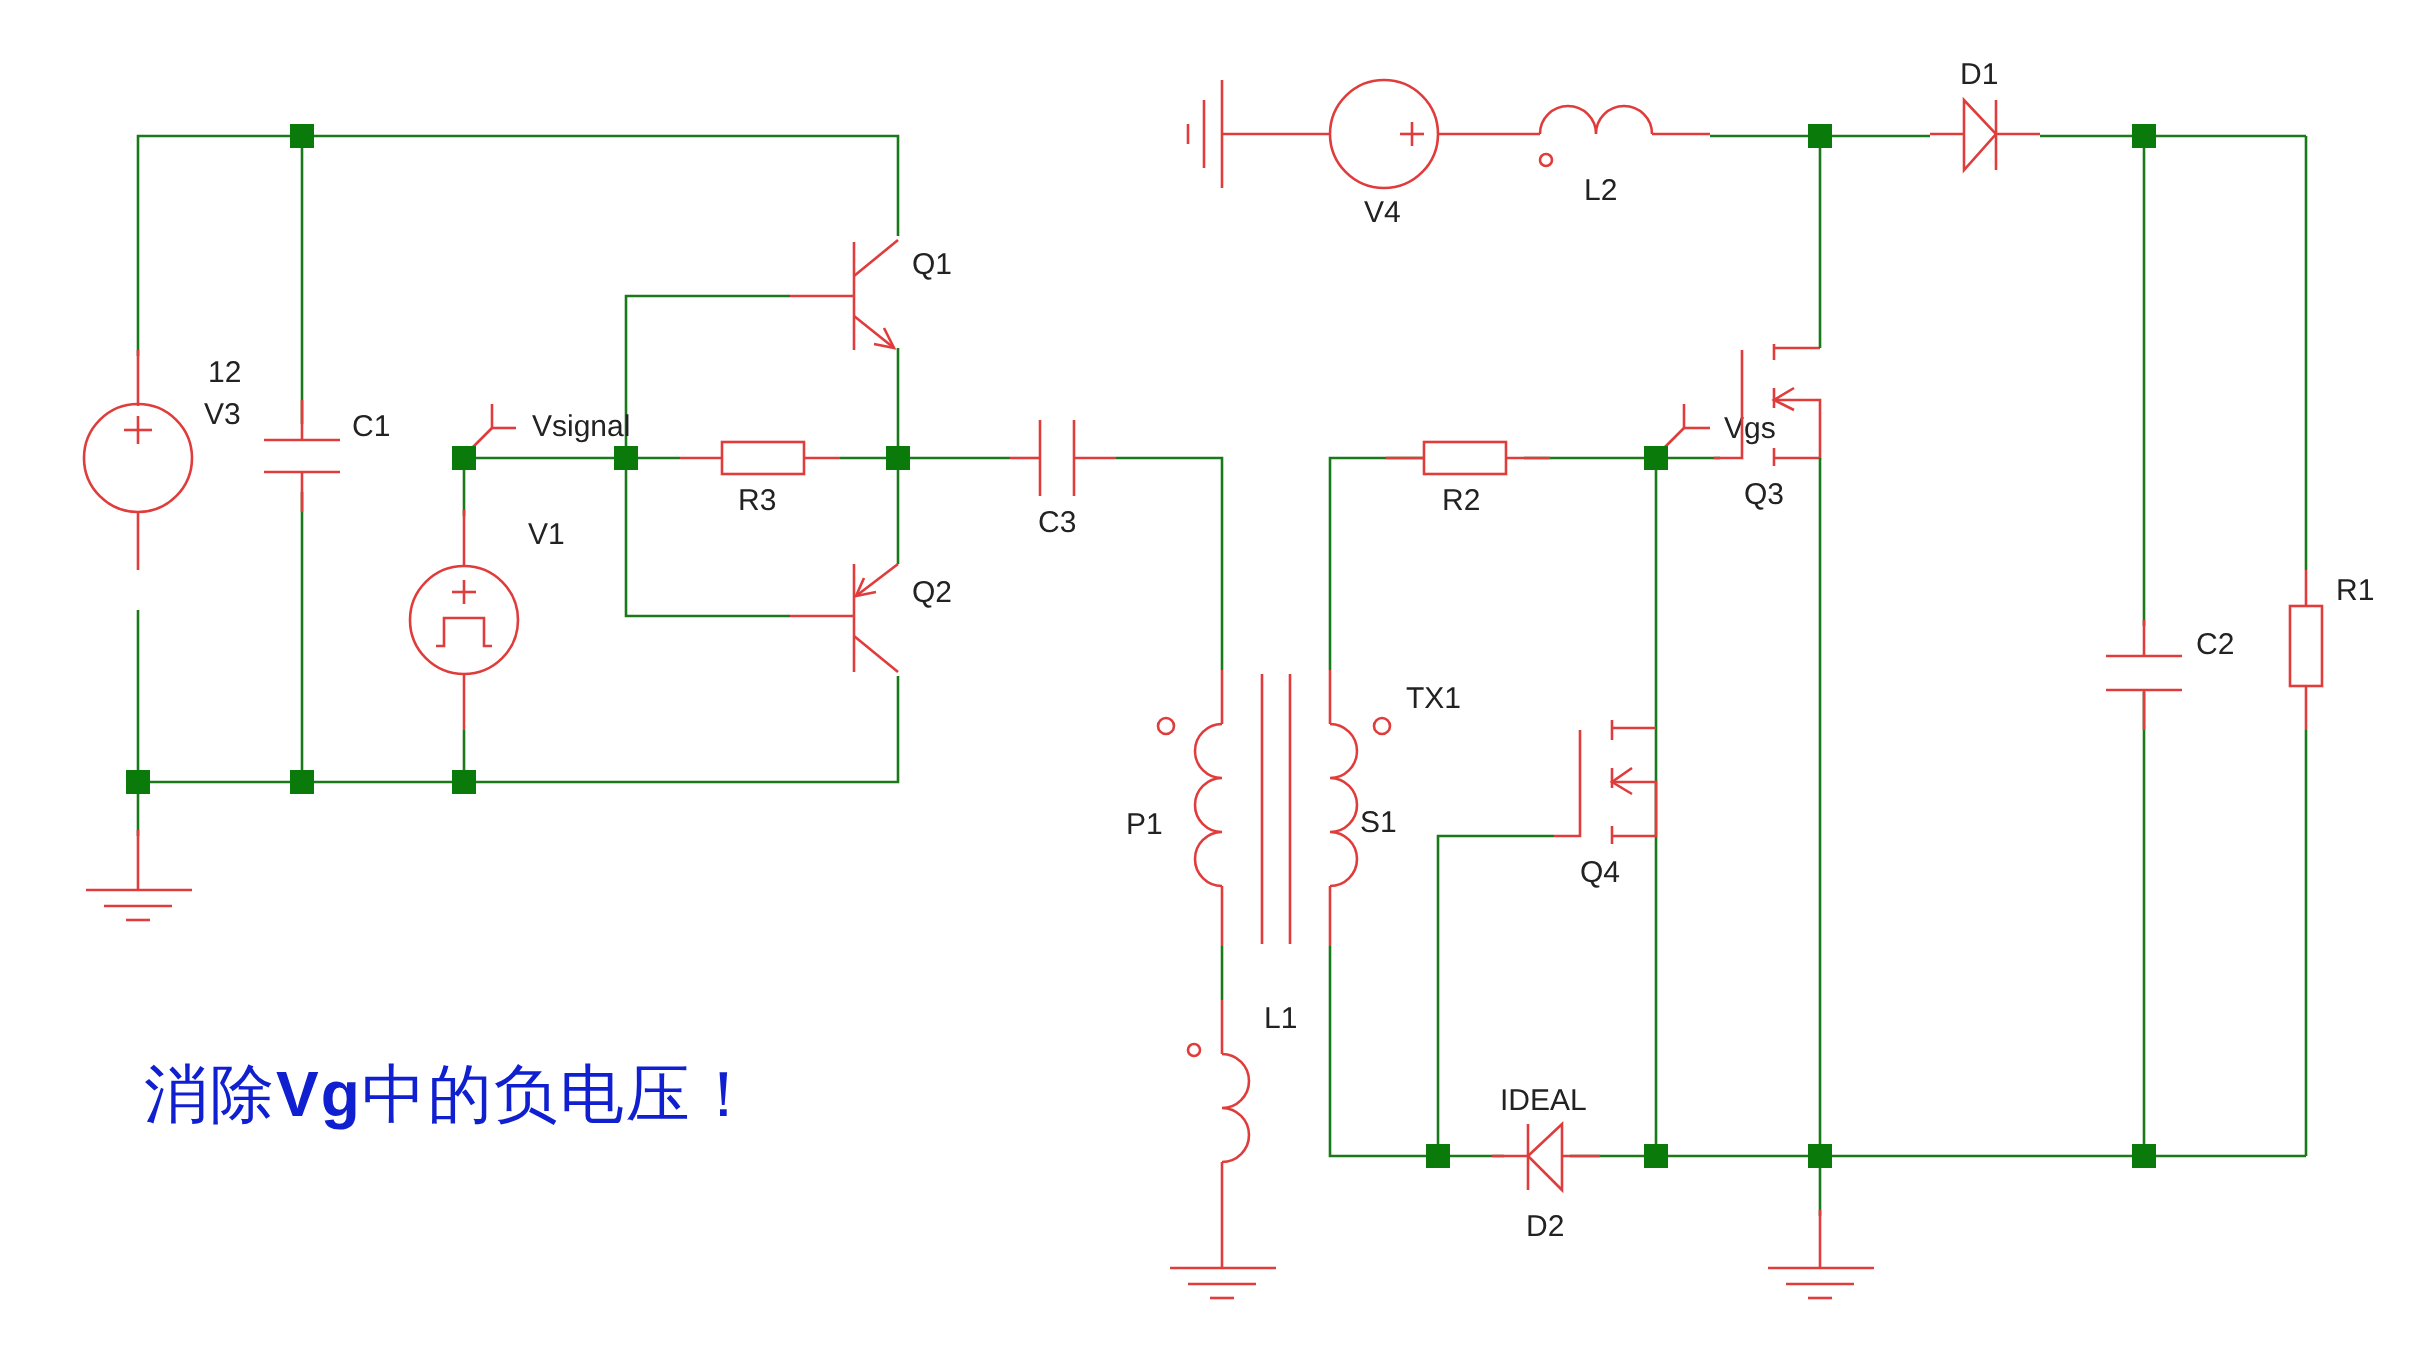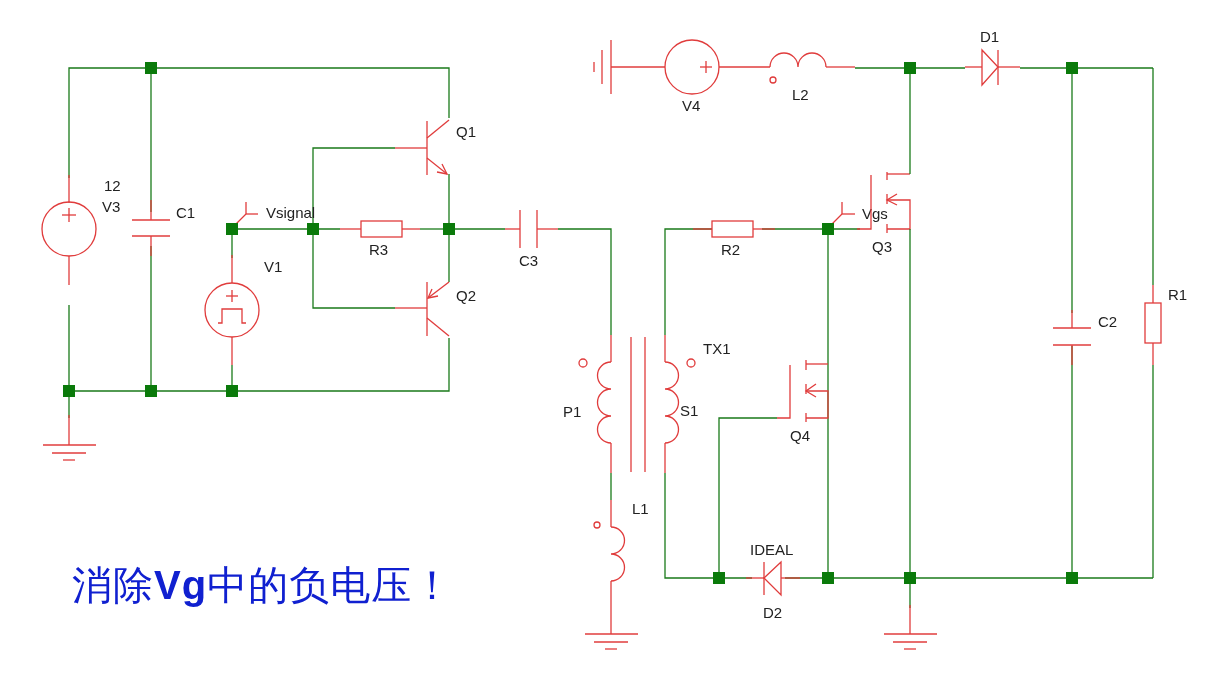--- a/index.html
+++ b/index.html
@@ -2,21 +2,21 @@
 <html><head>
 <meta charset="utf-8">
 <style>
   html, body { margin: 0; padding: 0; background: #ffffff; }
   body { width: 1212px; height: 675px; overflow: hidden; position: relative; }
   svg#schematic { position: absolute; left: 0; top: 0; }
   .wire { stroke: #1a7a1a; stroke-width: 1.3; fill: none; }
   .comp { stroke: #e03c3c; stroke-width: 1.3; fill: none; }
   .node { fill: #0a7a0a; }
   .lbl { font-family: "Liberation Sans", sans-serif; font-size: 15px; fill: #222222; }
-  .title { position: absolute; left: 72px; top: 558px; font-family: "DejaVu Sans", sans-serif; font-size: 40px; color: #1020d0; letter-spacing: 1px; white-space: nowrap; }
+  .title { position: absolute; left: 72px; top: 526px; font-family: "DejaVu Sans", sans-serif; font-size: 32px; color: #1020d0; letter-spacing: 1px; white-space: nowrap; }
   .title .vg { font-family: "Liberation Sans", sans-serif; font-weight: bold; }
 </style>
 </head>
 <body>
 
 <svg id="schematic" width="1212" height="675" viewBox="0 0 1212 675" xmlns="http://www.w3.org/2000/svg">
 
   <g>
 
     <polyline class="wire" points="69,178 69,68 449,68 449,118"></polyline>

